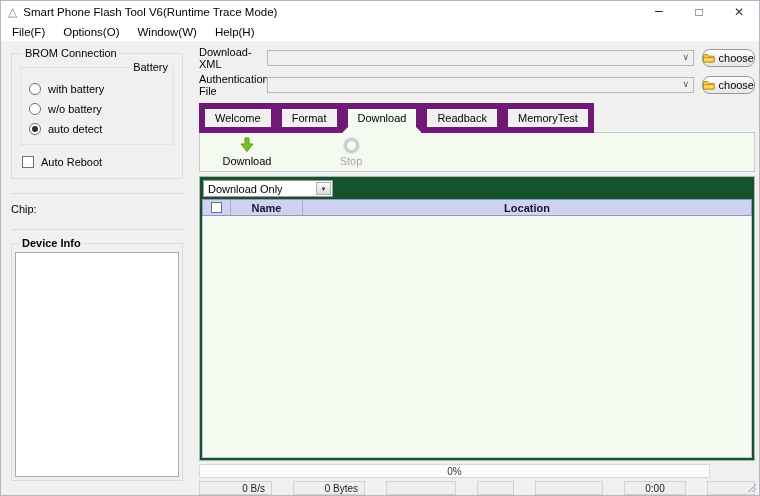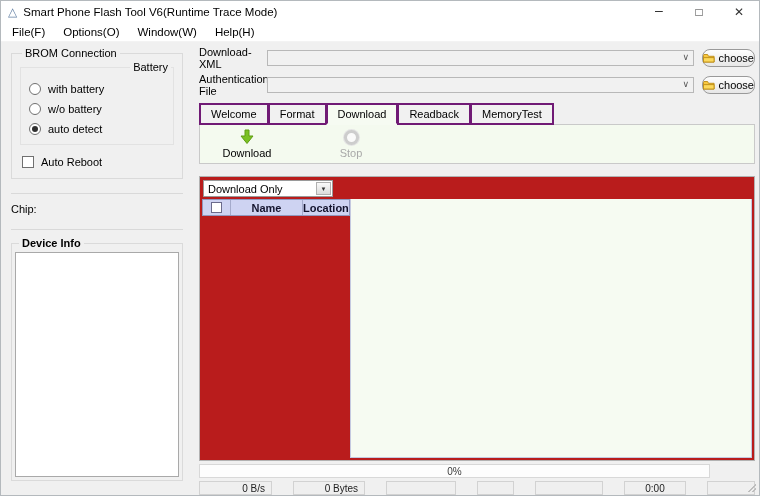--- a/index.html
+++ b/index.html
@@ -93,53 +93,53 @@
     margin-left: 8px; width: 53px; height: 18px; flex: none;
     border: 1px solid #9a9a9a; background: linear-gradient(#fdfdfd, #e7e7e7);
     display: flex; align-items: center; justify-content: center; gap: 4px;
     font-size: 11px; border-radius: 8px;
   }
 
   
   .tabbar { display: flex; margin-top: 9px; flex: none; position: relative; z-index: 2; }
   .tab {
     padding: 3px 10px 2px 10px; font-size: 11px;
-    border: 2px solid #701a75; background: #f1f1f1; margin-right: -1px;
+    border: 6px solid #701a75; background: #f1f1f1; margin-right: -1px;
   }
   .tab.active { background: #f6fbf2; border-bottom-color: #f6fbf2; padding-bottom: 3px; }
   .tabpage {
     height: 40px; flex: none; background: #f4faef; border: 1px solid #c9c9c9;
     margin-top: -1px; display: flex; align-items: center; padding-left: 14px; gap: 38px;
   }
   .tool-btn { display: flex; flex-direction: column; align-items: center; gap: 2px; width: 66px; }
   .tool-btn .lbl { font-size: 11px; }
   .tool-btn.disabled .lbl { color: #a9a9a9; }
   .stop-icon {
     width: 15px; height: 15px; border-radius: 50%;
     border: 3px solid #cdcdcd; background: #fafafa;
     box-shadow: 0 0 0 1px #e4e4e4;
   }
 
   
   .main-frame {
-    flex: 1; margin-top: 12px; border: 1px solid #b2b2b2; background: #b91c1c;
+    flex: 1; margin-top: 4px; border: 1px solid #b2b2b2; background: #14532d;
     display: flex; flex-direction: column; min-height: 0; padding: 2px;
   }
   .scene-combo {
     width: 130px; height: 17px; background: #fff; border: 1px solid #9a9a9a;
     display: flex; align-items: center; font-size: 11px; padding-left: 4px;
     position: relative; margin: 1px 0 1px 1px; flex: none;
   }
   .scene-drop {
     position: absolute; right: 1px; top: 1px; bottom: 1px; width: 15px;
     background: linear-gradient(#fafafa,#dcdcdc); border: 1px solid #b0b0b0;
     display: flex; align-items: center; justify-content: center;
     font-size: 6px; color: #333;
   }
-  .dl-table { flex: 1; display: flex; flex-direction: row; min-height: 0; margin-top: 1px; }
+  .dl-table { flex: 1; display: flex; flex-direction: column; min-height: 0; margin-top: 1px; }
   .tbl-header {
     height: 17px; flex: none; display: flex; background: #ced3f2;
     border: 1px solid #9197bd; font-weight: bold; color: #14142e; font-size: 11px;
   }
   .th { display: flex; align-items: center; justify-content: center; border-right: 1px solid #a4aacb; }
   .th-check { width: 28px; flex: none; }
   .th-name { width: 72px; flex: none; }
   .th-loc { flex: 1; border-right: none; }
   .hdr-checkbox { width: 11px; height: 11px; background: #fff; border: 1px solid #6b6b8c; }
   .tbl-body { flex: 1; background: #f6fbf2; border: 1px solid #c4c9e0; border-top: none; }

